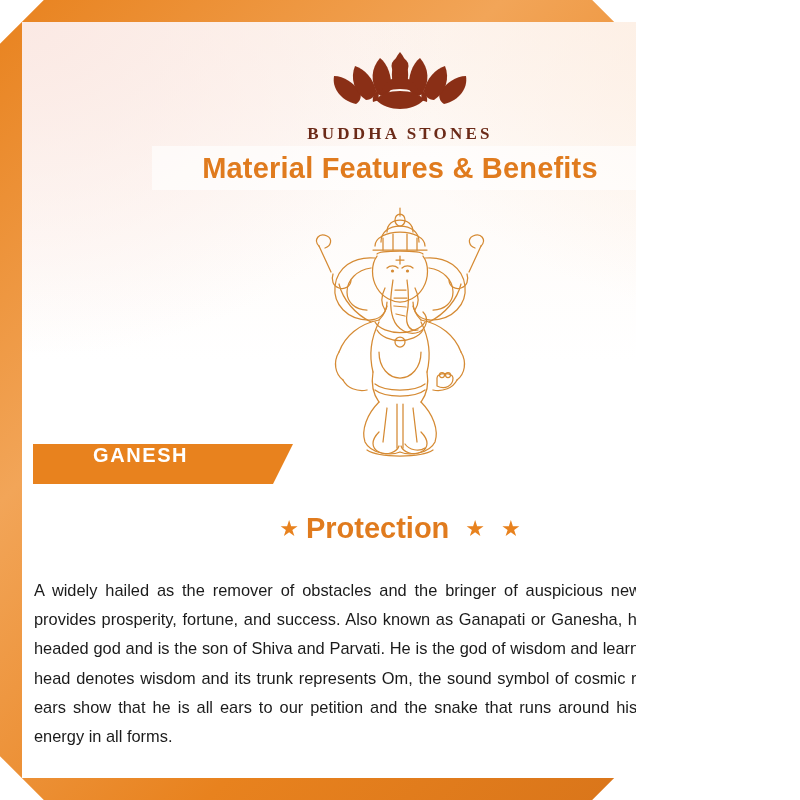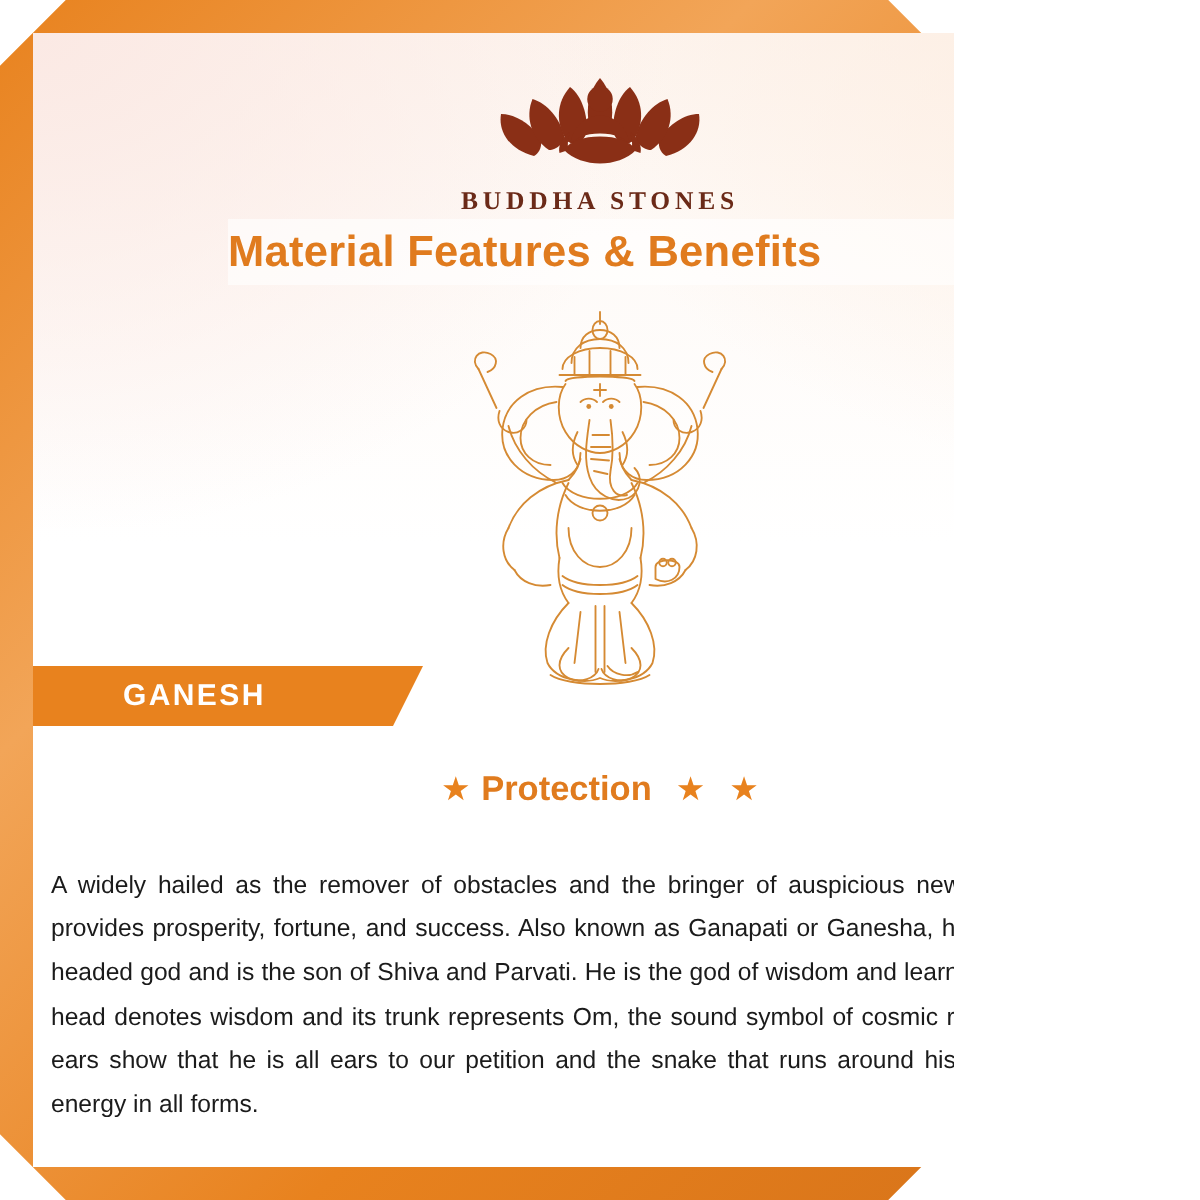--- a/index.html
+++ b/index.html
@@ -126,20 +126,21 @@
   
   .title-wrap {
     position: absolute;
     left: 130px;
     top: 124px;
     width: 496px;
     height: 44px;
     background: rgba(255,255,255,0.62);
     display: flex;
     align-items: center;
+    justify-content: center;
   }
   .title-text {
     font-size: 29px;
     font-weight: bold;
     color: #e07b1e;
     letter-spacing: 0.2px;
     white-space: nowrap;
   }
 
   
@@ -150,27 +151,27 @@
     height: 266px;
     display: flex;
     align-items: center;
     justify-content: center;
   }
   .deity-svg { display: block; }
 
   
   .ribbon {
     position: absolute;
-    left: 0;
+    left: 11px;
     top: 422px;
     height: 40px;
     width: 240px;
     background: #e8821e;
     display: flex;
-    align-items: center;
+    align-items: flex-start;
     padding-left: 60px;
     box-sizing: border-box;
   }
   .ribbon::after {
     content: "";
     position: absolute;
     right: -20px;
     top: 0;
     width: 0; height: 0;
     border-left: 20px solid #e8821e;
@@ -198,21 +199,21 @@
     align-items: center;
     gap: 7px;
   }
   .kw-star {
     color: #e8821e;
     font-size: 22px;
     line-height: 1;
   }
   .kw-text {
     color: #e07b1e;
-    font-size: 23px;
+    font-size: 29px;
     font-weight: bold;
   }
 
   
   .desc {
     position: absolute;
     left: 10px;
     top: 554px;
     width: 736px;
     font-size: 16.4px;

